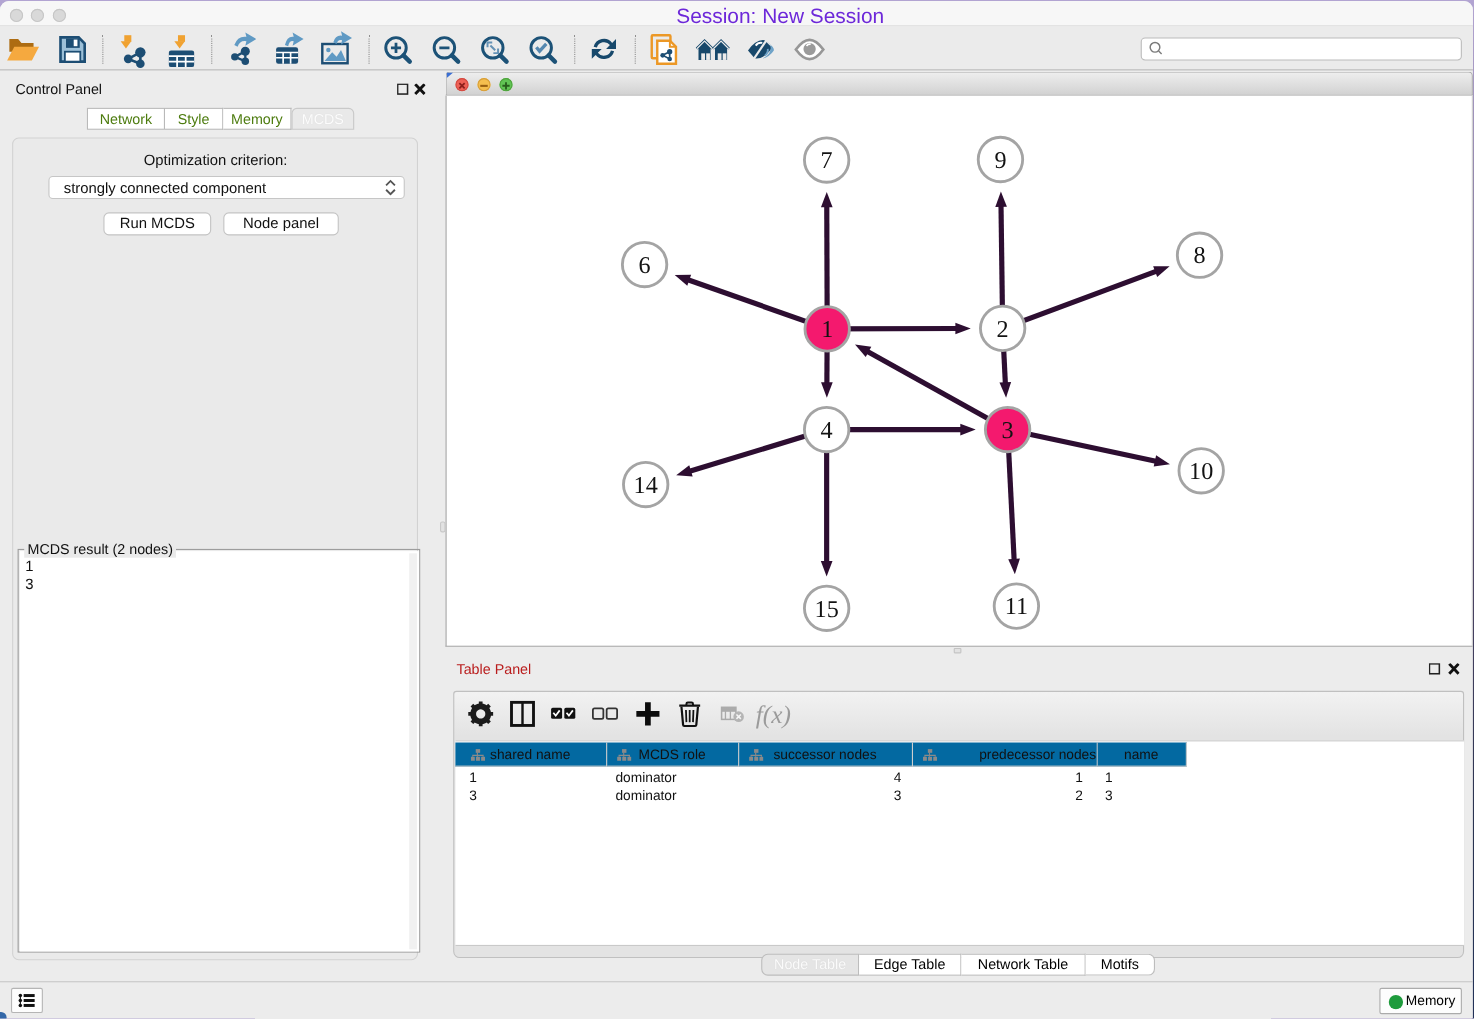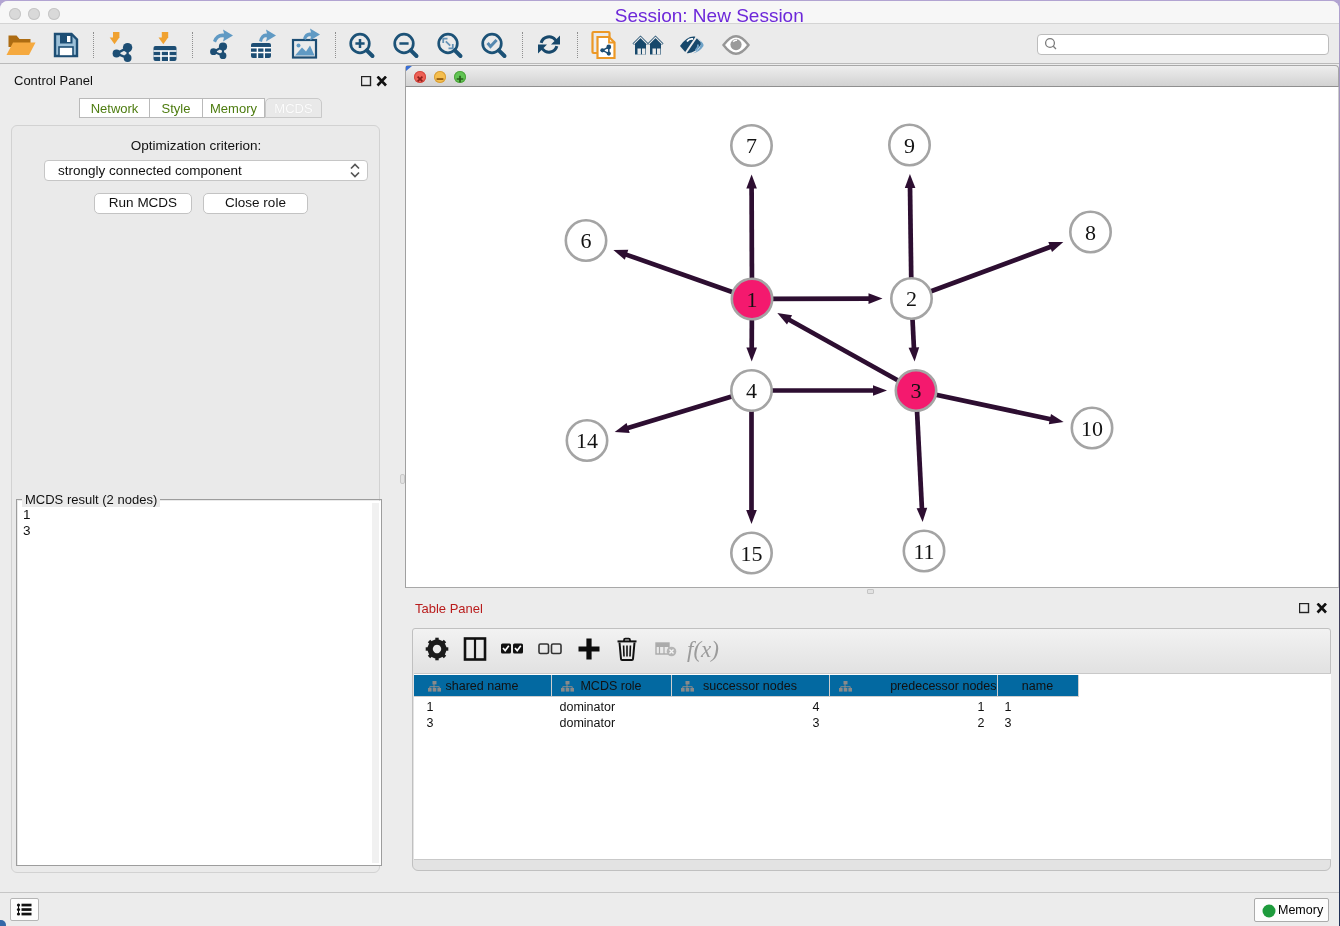--- a/index.html
+++ b/index.html
@@ -210,21 +210,21 @@
  <div class="tab" style="width:62px">Memory</div>
  <div class="tab dis" style="width:57px">MCDS</div>
 </div>
 <div id="cp-panel"></div>
 <div id="combo">strongly connected component<svg width="12" height="15" style="position:absolute;right:6px;top:2px">
         <path d="M2 5.5 L6 1.5 L10 5.5" fill="none" stroke="#555" stroke-width="1.7"></path>
         <path d="M2 9.5 L6 13.5 L10 9.5" fill="none" stroke="#555" stroke-width="1.7"></path>
       </svg></div>
 <div id="opt-label">Optimization criterion:</div>
 <div class="btn" style="left:94px;top:192px;width:96px">Run MCDS</div>
-<div class="btn" style="left:203px;top:192px;width:103px">Close role</div>
+<div class="btn" style="left:203px;top:192px;width:103px">Node panel</div>
 <div id="fieldset">
  <div id="fs-white">
         <div id="fs-scroll"></div>
         <div id="fs-text">1<br>3</div>
       </div>
  <div id="fs-legend">MCDS result (2 nodes)</div>
 </div>
 <div id="scc">
  <div id="scc-tb">
   <svg width="6" height="5" style="position:absolute;left:0px;top:0px">
@@ -402,20 +402,26 @@
   <div class="td" style="left:316px;top:25px;width:90px;text-align:right;">4</div>
   <div class="td" style="left:484px;top:25px;width:87px;text-align:right;">1</div>
   <div class="td" style="left:591px;top:25px;">1</div>
   <div class="td" style="left:13px;top:41px;">3</div>
   <div class="td" style="left:146px;top:41px;">dominator</div>
   <div class="td" style="left:316px;top:41px;width:90px;text-align:right;">3</div>
   <div class="td" style="left:484px;top:41px;width:87px;text-align:right;">2</div>
   <div class="td" style="left:591px;top:41px;">3</div>
  </div>
 </div>
+<div class="tabrow" style="left:692px;top:866px">
+ <div class="btab" style="width:89px;background:#e5e5e5;color:#fbfbfb;border-radius:6px 0 0 6px;border-left:1px solid #bdbdbd;text-shadow:0 0 1px #cfcfcf;">Node Table</div>
+ <div class="btab" style="width:93px;">Edge Table</div>
+ <div class="btab" style="width:113px;">Network Table</div>
+ <div class="btab" style="width:63px;border-radius:0 6px 6px 0;">Motifs</div>
+</div>
 <div id="statusline"></div>
 <div id="listbtn">
       <svg width="27" height="21" style="position:absolute;left:0;top:0">
         <g fill="#111">
           <line x1="7.5" y1="5" x2="7.5" y2="16" stroke="#111" stroke-width="1"></line>
           <circle cx="7.5" cy="6" r="1.6"></circle>
           <circle cx="7.5" cy="10.5" r="1.6"></circle>
           <circle cx="7.5" cy="15" r="1.6"></circle>
           <rect x="10.5" y="4.7" width="10" height="2.7"></rect>
           <rect x="10.5" y="9.2" width="10" height="2.7"></rect>

